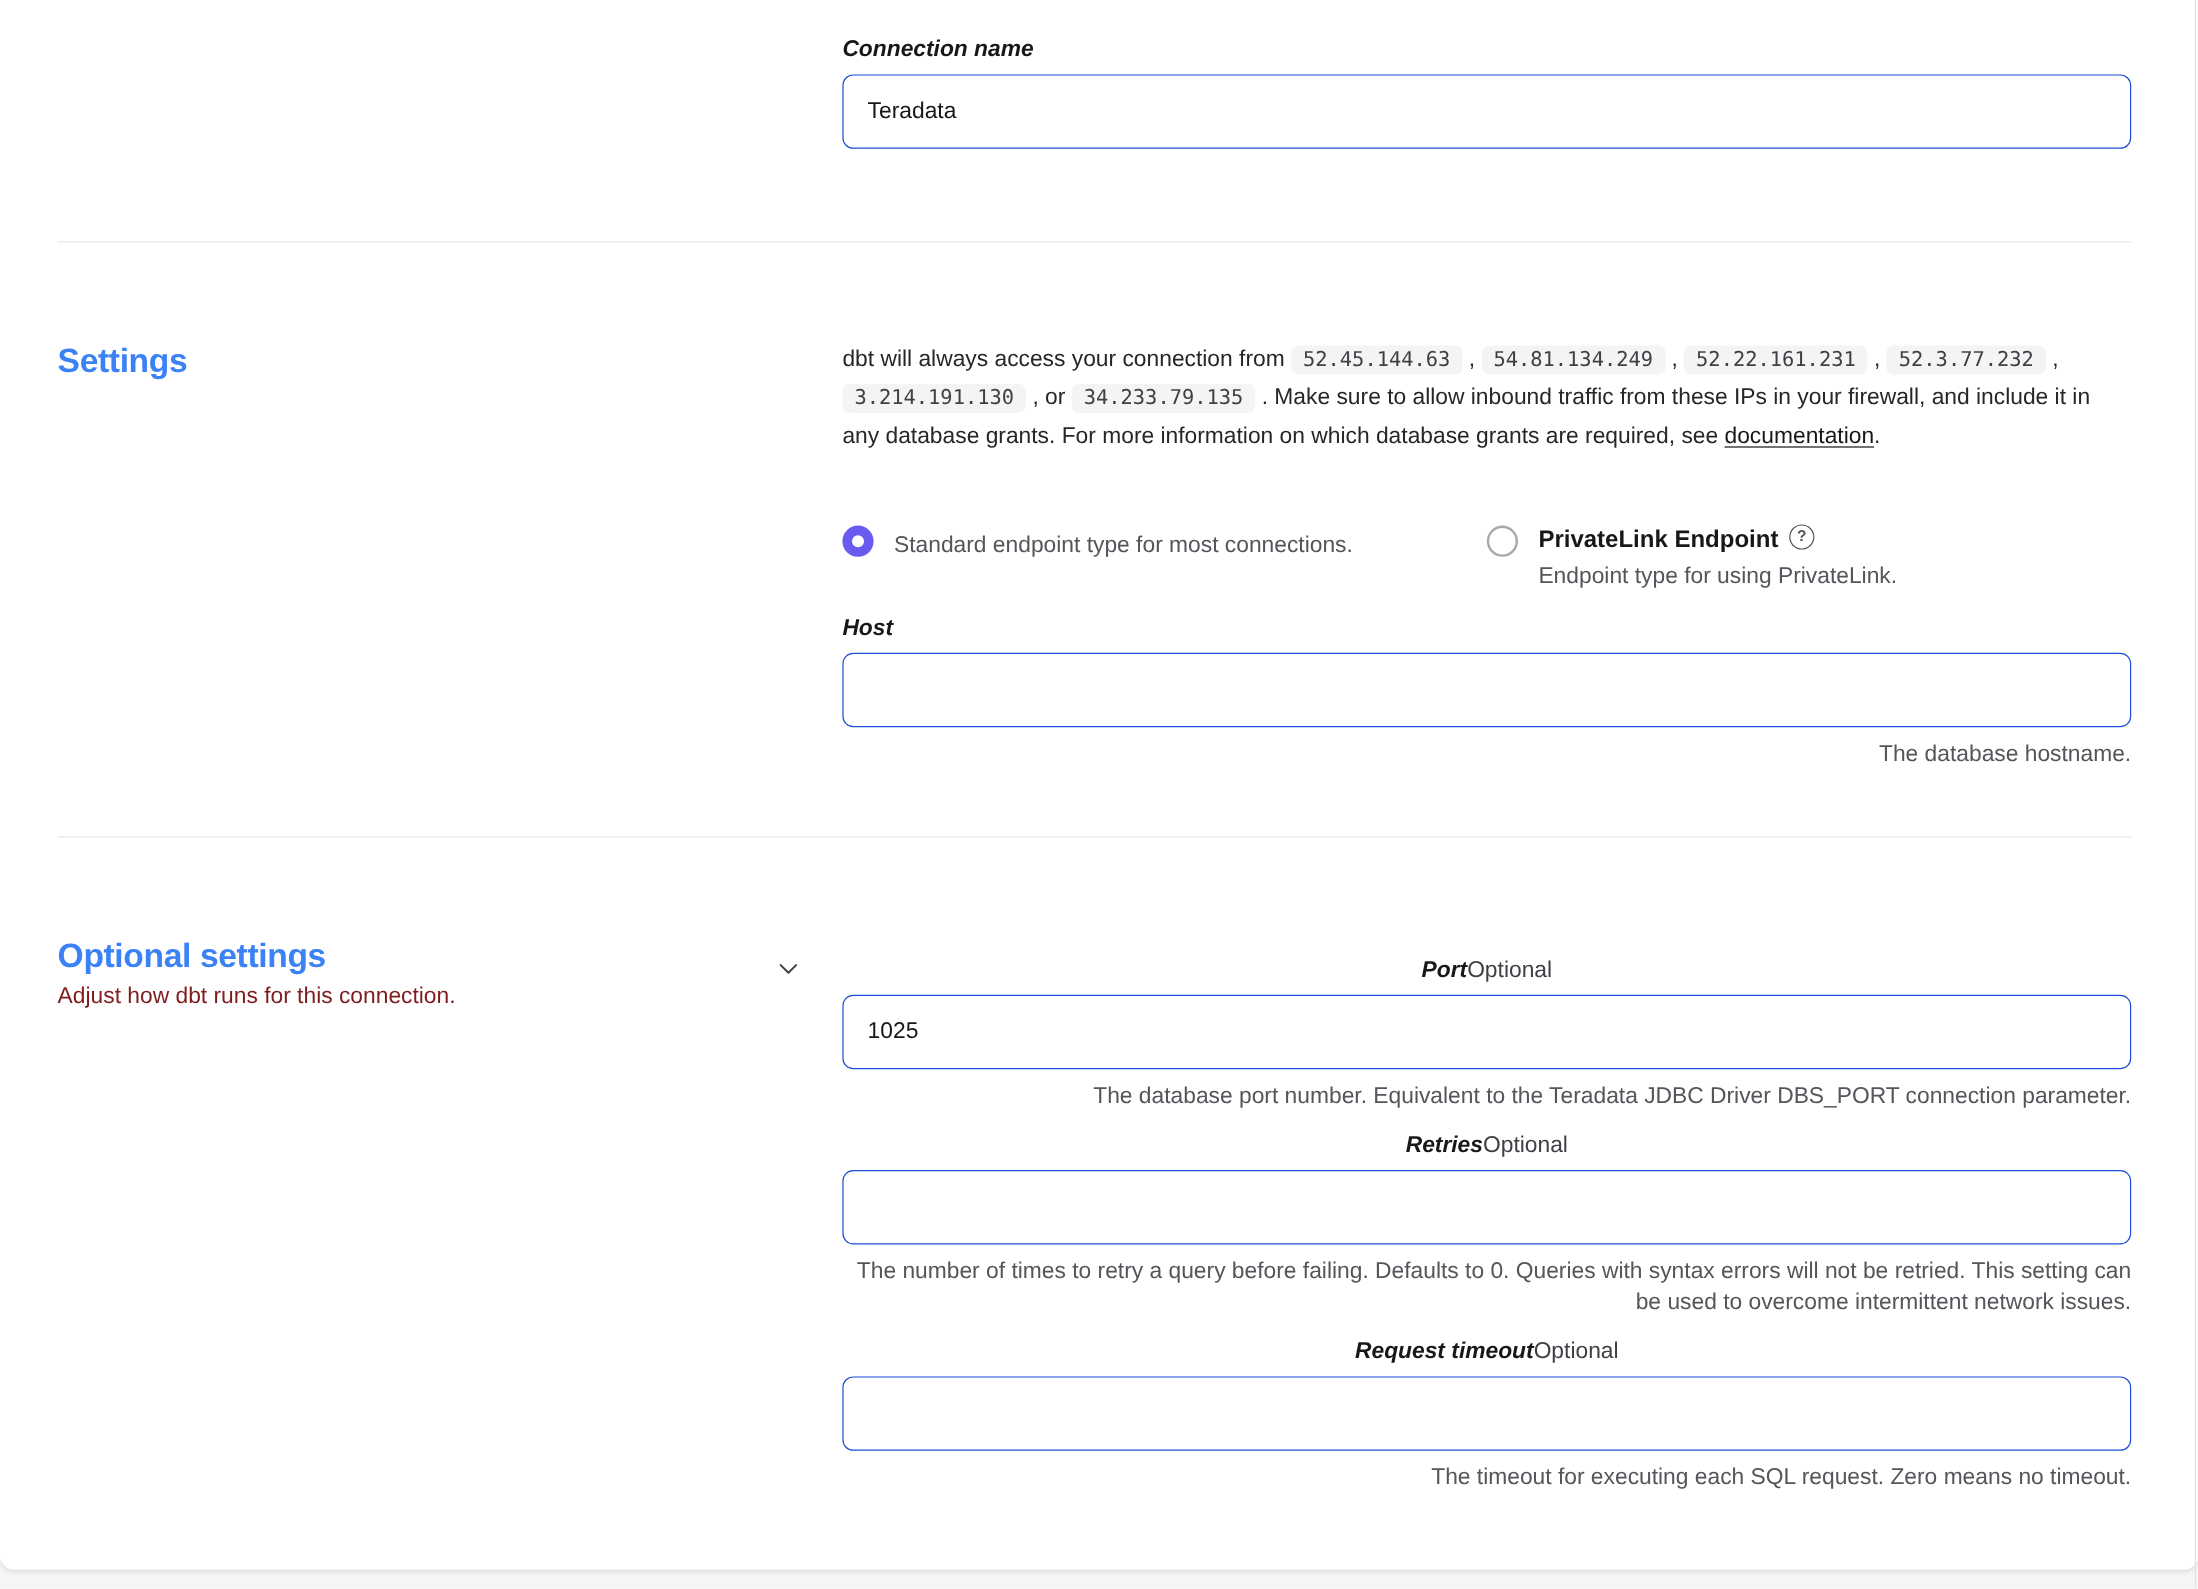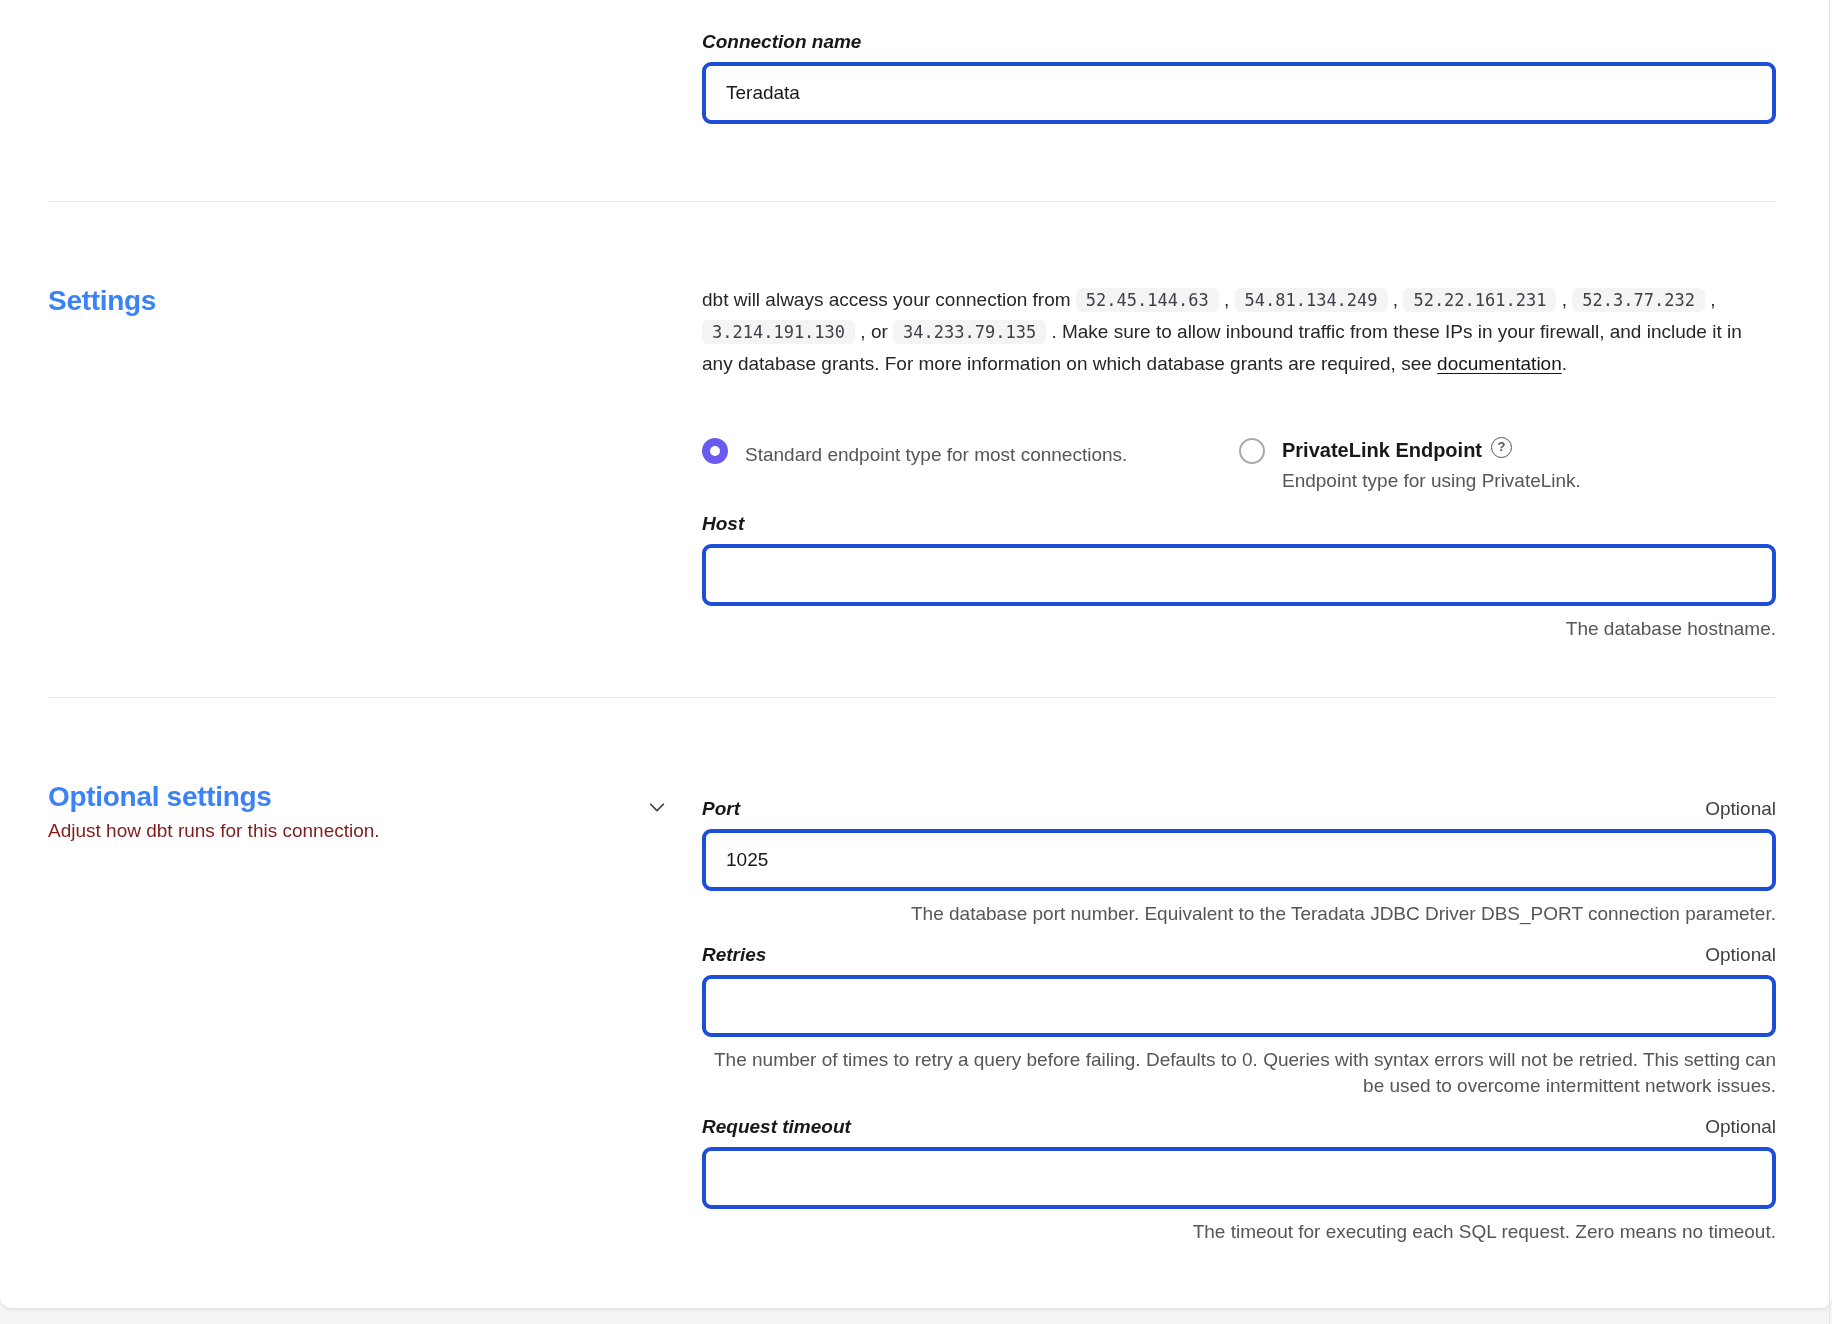--- a/index.html
+++ b/index.html
@@ -24,25 +24,25 @@
   }
   .section {
     display:grid; grid-template-columns:620px 1fr; column-gap:34px;
     padding-left:48px; padding-right:56px;
   }
   .divider { border:0; border-top:1px solid #e7e7e9; margin:0 56px 0 48px; }
 
   
   .top-section { padding-top:30px; padding-bottom:77px; }
   .field-label { font-size:19px; font-weight:bold; color:#18181b; line-height:24px;font-style:italic; }
-  .label-row { display:flex; justify-content:space-between; align-items:baseline; margin-bottom:8px; }
+  .label-row { display:flex; justify-content:center; align-items:baseline; margin-bottom:8px; }
   .optional-badge { font-size:19px; font-weight:normal; color:#3f3f46; }
   .text-input {
     display:block; width:100%; height:62px;
-    border:4px solid #1d4ed8; border-radius:9px;
+    border:1px solid #1d4ed8; border-radius:9px;
     padding:0 20px; font-size:19px; color:#18181b;
     font-family:inherit; background:#fff; outline:none;
   }
   .field-help { margin-top:10px; font-size:19px; line-height:26px; color:#55555b;text-align:right; }
 
   
   .settings-section { padding-top:82px; padding-bottom:55px; }
   .section-heading { margin:0; font-size:28px; font-weight:bold; color:#3b82f6; letter-spacing:-0.3px; line-height:34px; }
   .ip-notice { margin:0; font-size:19px; line-height:31px; color:#27272a; }
   .chip {

